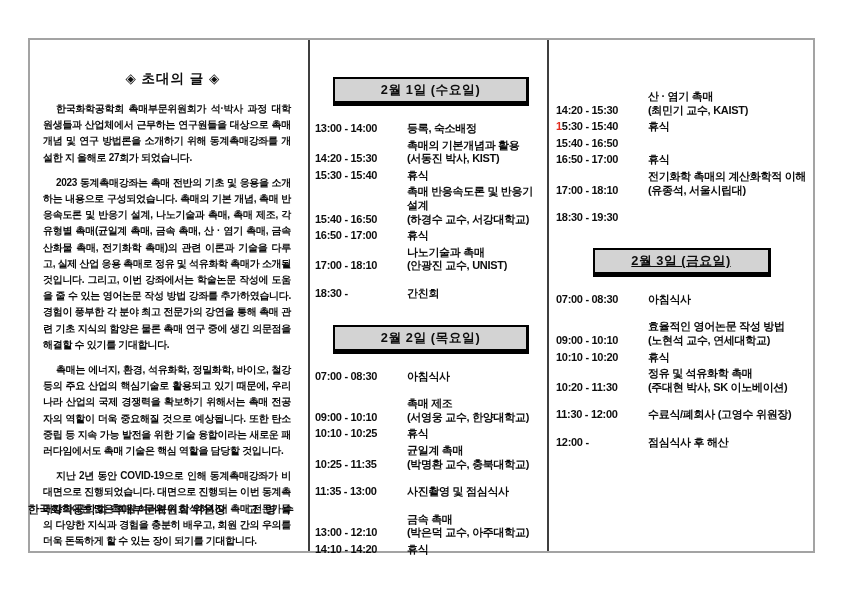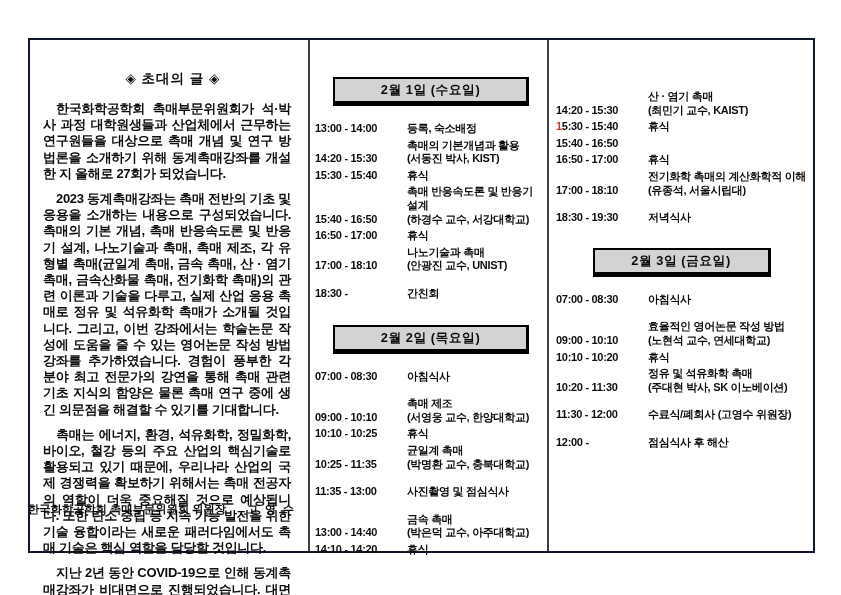--- a/index.html
+++ b/index.html
@@ -3,40 +3,40 @@
 <meta charset="utf-8">
 <style>
   html,body { margin:0; padding:0; background:#ffffff; }
   .page {
     position:relative; width:841px; height:595px; background:#ffffff;
     font-family:"Liberation Sans","DejaVu Sans",sans-serif;
     color:#0d0d0d; font-weight:700;
   }
   .sheet {
     position:absolute; left:28px; top:38px; width:787px; height:515px;
-    border:2px solid #0f172a; box-sizing:border-box;
+    border:2px solid #a3a3a3; box-sizing:border-box;
     display:flex; background:#ffffff;
   }
   .col { box-sizing:border-box; height:100%; }
   .col-left {
     width:280px; border-right:2px solid #3f3f3f;
     padding:30px 5px 0 13px; position:relative;
   }
   .col-mid {
     width:239px; border-right:2px solid #3f3f3f;
     padding:0 0 0 5px;
   }
   .col-right { flex:1; padding:0 6px 0 7px; }
 
   .inv-title {
     margin:0 0 13px 0; text-align:center;
     font-size:13.5px; letter-spacing:1px;
   }
   .inv-para {
-    margin:0 12px 9px 0; font-size:13px; line-height:16.2px;
+    margin:0 12px 9px 0; font-size:10px; line-height:16.2px;
     text-align:justify; text-indent:13px; letter-spacing:-0.3px;
     word-break:break-all;
   }
   .signature {
     position:absolute; right:12px; bottom:34px; margin:0;
     font-size:11.5px; letter-spacing:-0.2px; white-space:nowrap;
   }
   .signature .sig-name { font-size:11px; letter-spacing:2px; margin-left:18px; }
 
   .day-box {
@@ -132,21 +132,21 @@
           </div>
           <div class="event">
             <span class="time">10:25 - 11:35</span>
             <span class="desc">균일계 촉매<br>(박명환 교수, 충북대학교)</span>
           </div>
           <div class="event gap">
             <span class="time">11:35 - 13:00</span>
             <span class="desc">사진촬영 및 점심식사</span>
           </div>
           <div class="event gap">
-            <span class="time">13:00 - 14:40</span>
+            <span class="time">13:00 - 12:10</span>
             <span class="desc">금속 촉매<br>(박은덕 교수, 아주대학교)</span>
           </div>
           <div class="event">
             <span class="time">14:10 - 14:20</span>
             <span class="desc">휴식</span>
           </div>
         </div>
     </section>
 
     <section class="col col-right">
@@ -165,24 +165,23 @@
           <div class="event">
             <span class="time">16:50 - 17:00</span>
             <span class="desc">휴식</span>
           </div>
           <div class="event">
             <span class="time">17:00 - 18:10</span>
             <span class="desc">전기화학 촉매의 계산화학적 이해<br>(유종석, 서울시립대)</span>
           </div>
           <div class="event gap">
             <span class="time">18:30 - 19:30</span>
-            <span class="desc">저녁식사</span>
-          </div>
-        </div>
-      <div class="day-box day3" style="background: rgb(211, 211, 211); border-color: rgb(0, 0, 0);">
+          </div>
+        </div>
+      <div class="day-box day3" style="background: rgb(211, 211, 211); border-color: rgb(0, 0, 0); text-decoration: underline;">
         <span>2월 3일 (금요일)</span>
       </div>
       <div class="events">
           <div class="event">
             <span class="time">07:00 - 08:30</span>
             <span class="desc">아침식사</span>
           </div>
           <div class="event gap">
             <span class="time">09:00 - 10:10</span>
             <span class="desc">효율적인 영어논문 작성 방법<br>(노현석 교수, 연세대학교)</span>

